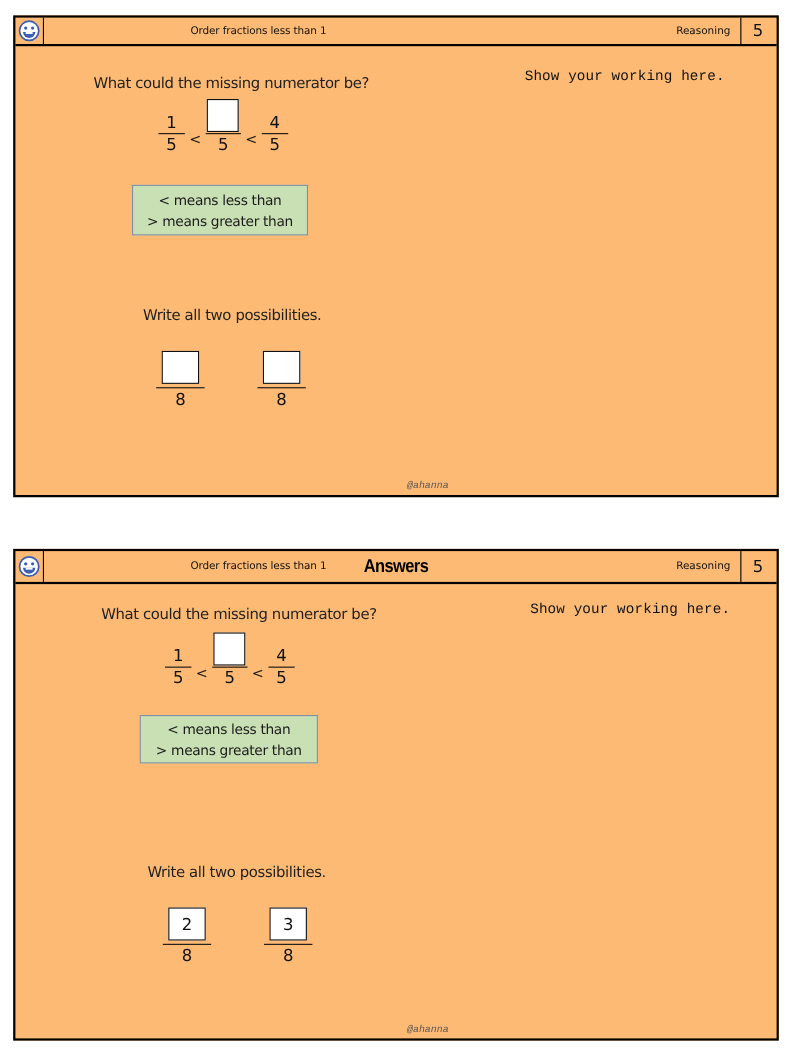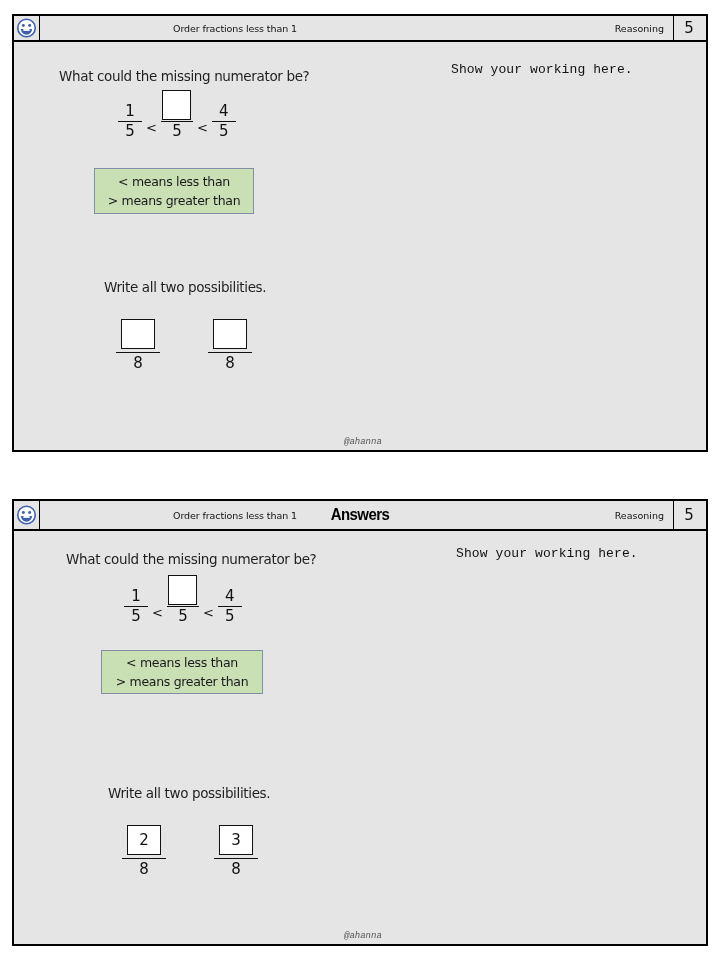--- a/index.html
+++ b/index.html
@@ -13,21 +13,21 @@
   body {
     font-family: "Liberation Sans", sans-serif;
     color: #1a1a1a;
   }
 
   .sheet {
     position: absolute;
     left: 12px;
     width: 696px;
     border: 2px solid #000000;
-    background: #e5e5e5;
+    background: #fdba74;
     box-sizing: border-box;
   }
   .sheet.one { top: 14px;  height: 438px; }
   .sheet.two { top: 499px; height: 447px; }
 
   
   .hdr {
     position: relative;
     height: 26px;
     border-bottom: 2px solid #000000;
@@ -104,21 +104,21 @@
     top: 50%;
     transform: translateY(-50%);
     width: 22px;
     text-align: center;
     font-size: 15px;
     color: #111;
     font-family: "DejaVu Sans", sans-serif;
   }
 
   
-  .body { position: relative; height: calc(100% - 26px); }
+  .body { position: relative; height: calc(100% - 26px); margin-left: 26px; }
   .sheet.two .body { height: calc(100% - 30px); }
 
   .q-text {
     position: absolute;
     font-size: 13.5px;
     color: #1f1f1f;
     letter-spacing: -0.35px;
     font-family: "DejaVu Sans", sans-serif;
     white-space: nowrap;
   }

